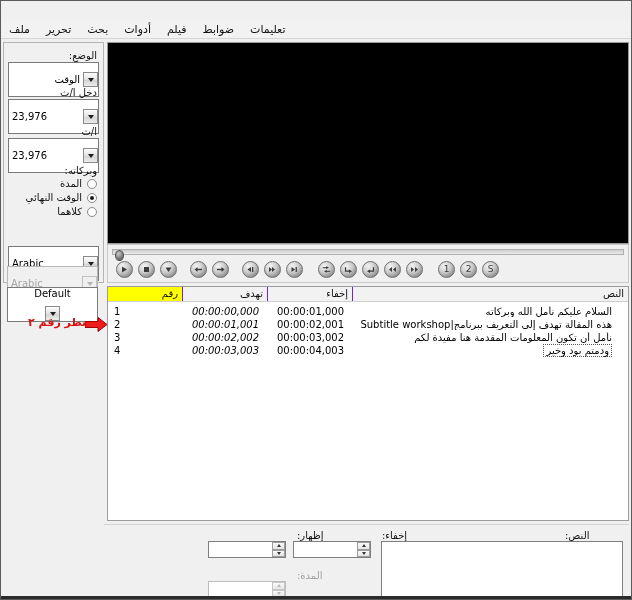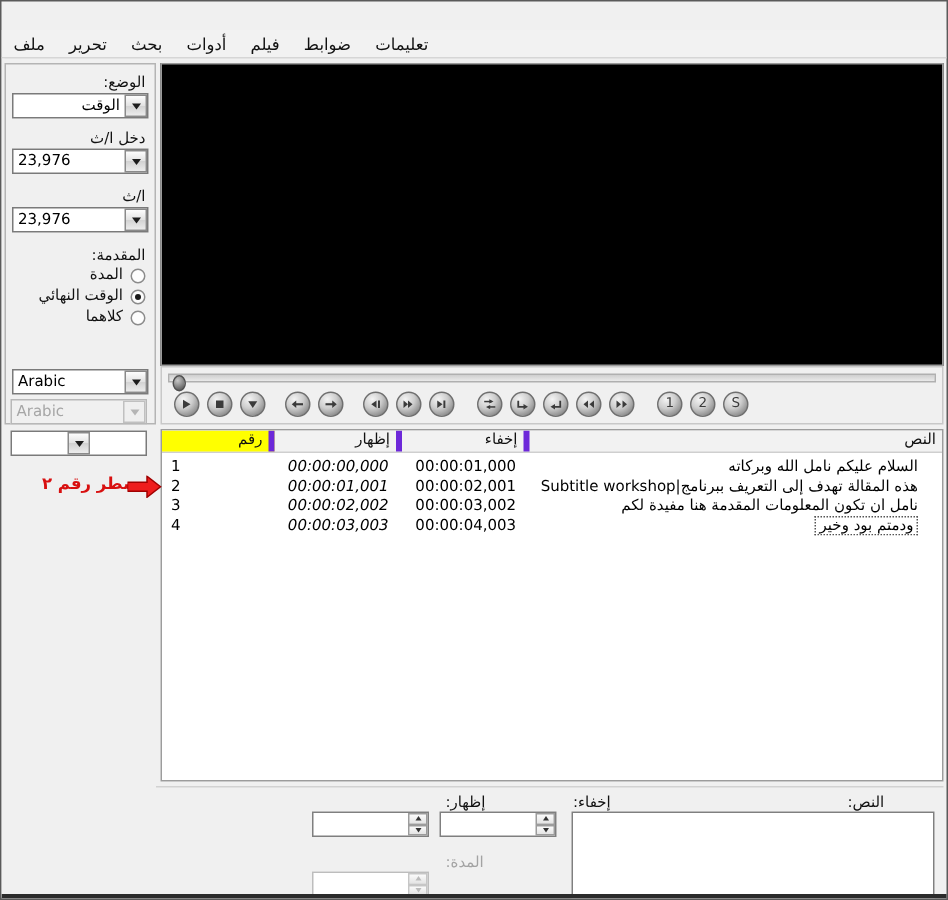--- a/index.html
+++ b/index.html
@@ -93,21 +93,21 @@
     font-size: 10px;
     color: #111;
     white-space: nowrap;
     text-align: right;
     right: 6px;
     direction: rtl;
   }
 
   .combo {
     position: absolute;
-    height: 17px;
+    height: 35px;
     background: #ffffff;
     border: 1px solid #7a7a7a;
     box-sizing: border-box;
     display: flex;
     align-items: center;
     direction: ltr;
   }
   .combo .combo-val {
     flex: 1;
     font-size: 10px;
@@ -237,21 +237,21 @@
     height: 15px;
     background: #f2f2f2;
     border-bottom: 1px solid #cfcfcf;
     box-sizing: border-box;
   }
   .lh-cell {
     font-size: 10px;
     color: #111;
     padding: 1px 4px 0 4px;
     box-sizing: border-box;
-    border-right: 4px solid #6d28d9;
+    border-right: 1px solid #6d28d9;
     white-space: nowrap;
     overflow: hidden;
     direction: rtl;
     text-align: right;
   }
   .lh-cell.num { width: 75px; background: #ffff00; text-align: right; }
   .lh-cell.show { width: 85px; text-align: right; }
   .lh-cell.hide { width: 85px; text-align: right; }
   .lh-cell.text { flex: 1; border-right: none; }
 
@@ -418,21 +418,21 @@
     </div>
 
     <div class="lp-label" style="top:83px;">ا/ث</div>
     <div class="combo" style="left:4px; top:95px; width:91px;">
       <div class="combo-val">23,976</div>
       <div class="combo-btn">
           <span class="arrow"></span>
         </div>
     </div>
 
-    <div class="lp-label" style="top:122px;">المقدمة:</div>
+    <div class="lp-label" style="top:122px;">وبركاته:</div>
 
     <div class="radio-row" style="top:135px;">
       <span class="radio-dot"></span>
       <span class="radio-label">المدة</span>
     </div>
     <div class="radio-row" style="top:149px;">
       <span class="radio-dot checked"></span>
       <span class="radio-label">الوقت النهائي</span>
     </div>
     <div class="radio-row" style="top:163px;">
@@ -551,21 +551,21 @@
       </div>
 
     <div class="pbtn" style="left:330px; font-size:9px;">1</div>
     <div class="pbtn" style="left:352px; font-size:9px;">2</div>
     <div class="pbtn" style="left:374px; font-size:9px;">S</div>
   </div>
 
   <div class="listbox">
     <div class="lheader">
       <div class="lh-cell num">رقم</div>
-      <div class="lh-cell show">إظهار</div>
+      <div class="lh-cell show">تهدف</div>
       <div class="lh-cell hide">إخفاء</div>
       <div class="lh-cell text">النص</div>
     </div>
 
     <div style="height:3px;"></div>
 
     <div class="lrow">
       <div class="lc num">1</div>
       <div class="lc show">00:00:00,000</div>
       <div class="lc hide">00:00:01,000</div>

